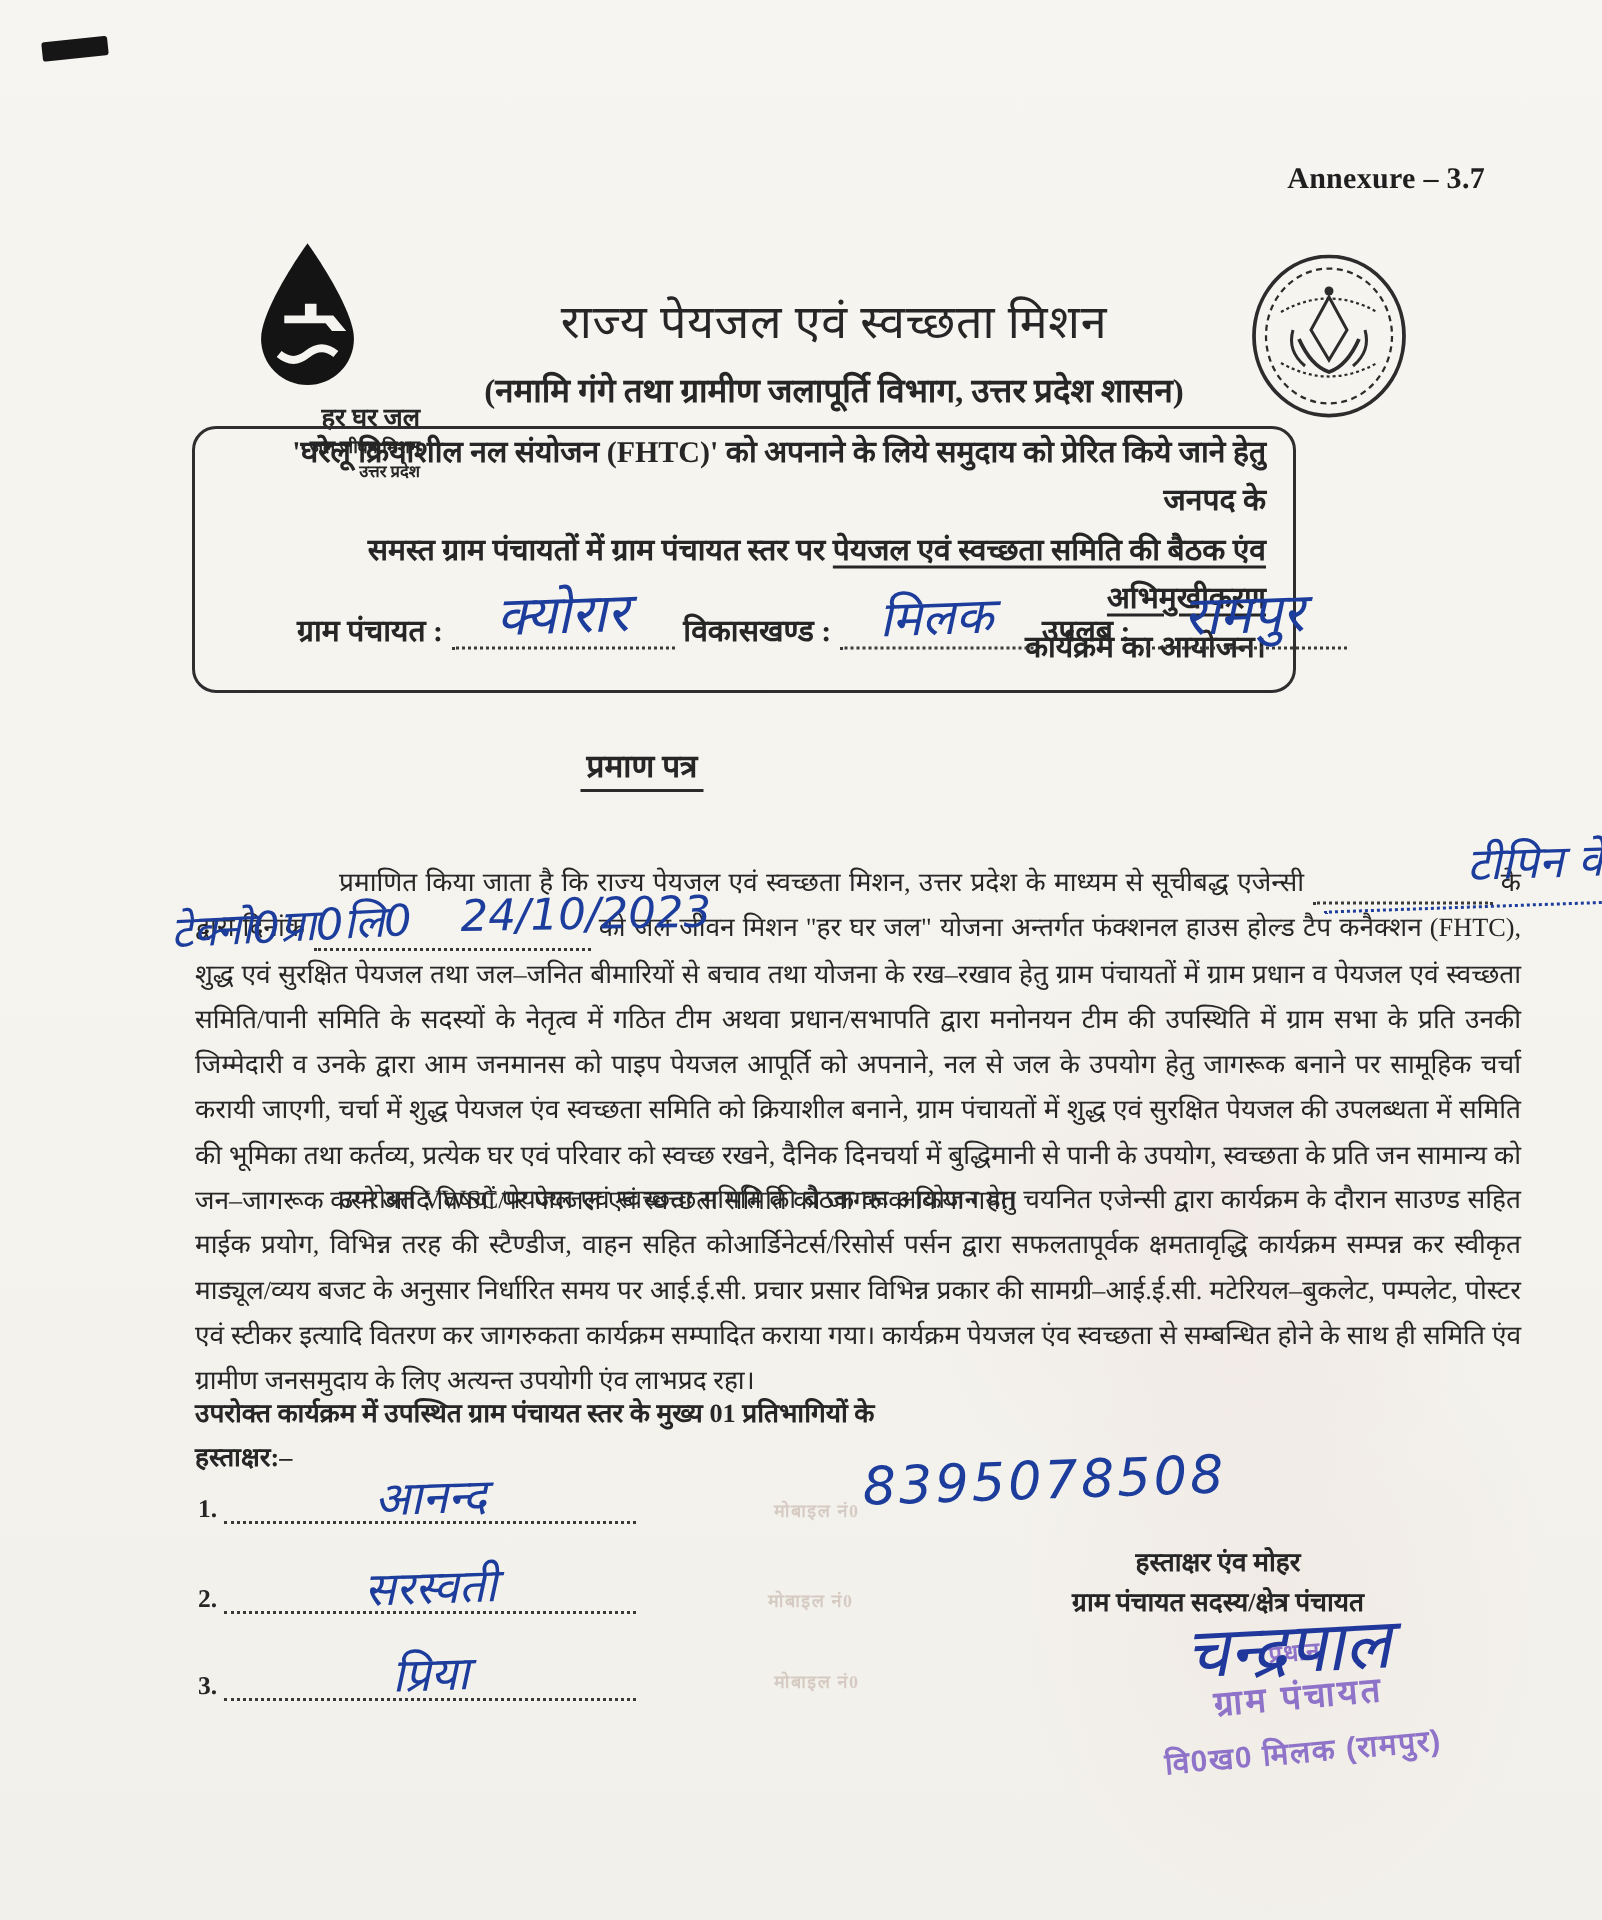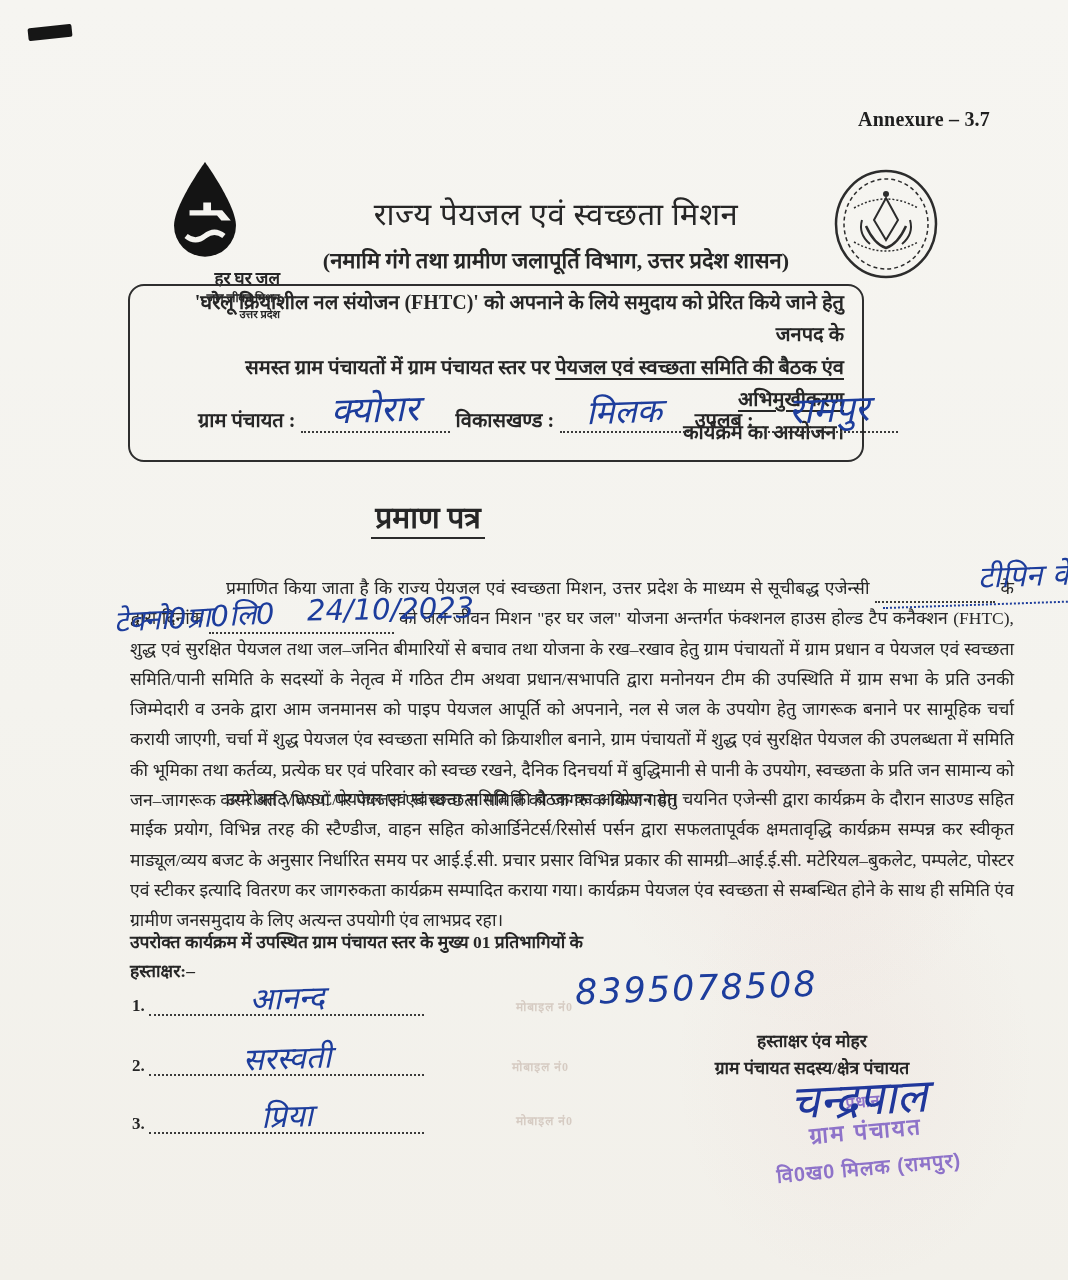--- a/index.html
+++ b/index.html
@@ -54,21 +54,21 @@
     border-bottom:2px dotted #3a3a3a; height:24px; vertical-align:bottom;
   }
   .fv { position:absolute; left:50%; bottom:-2px; transform:translateX(-50%) rotate(-2deg); white-space:nowrap; }
   .hand {
     font-family:"DejaVu Sans","Liberation Sans",sans-serif;
     font-style:italic; color:#1d3d9c; font-weight:normal;
   }
   
   .cert-heading {
     position:absolute; left:0; top:496px; width:856px; text-align:center;
-    font-size:30px; font-weight:600;
+    font-size:21px; font-weight:600;
   }
   .cert-heading span { border-bottom:2px solid #2b2b2b; padding:0 4px 3px 4px; }
   .para {
     position:absolute; left:130px; width:884px;
     font-size:17.5px; line-height:1.73; text-align:justify; text-indent:96px;
   }
   .para1 { top:573px; }
   .para2 { top:784px; }
   .blank-agency { width:120px; }
   .blank-date  { width:185px; }

